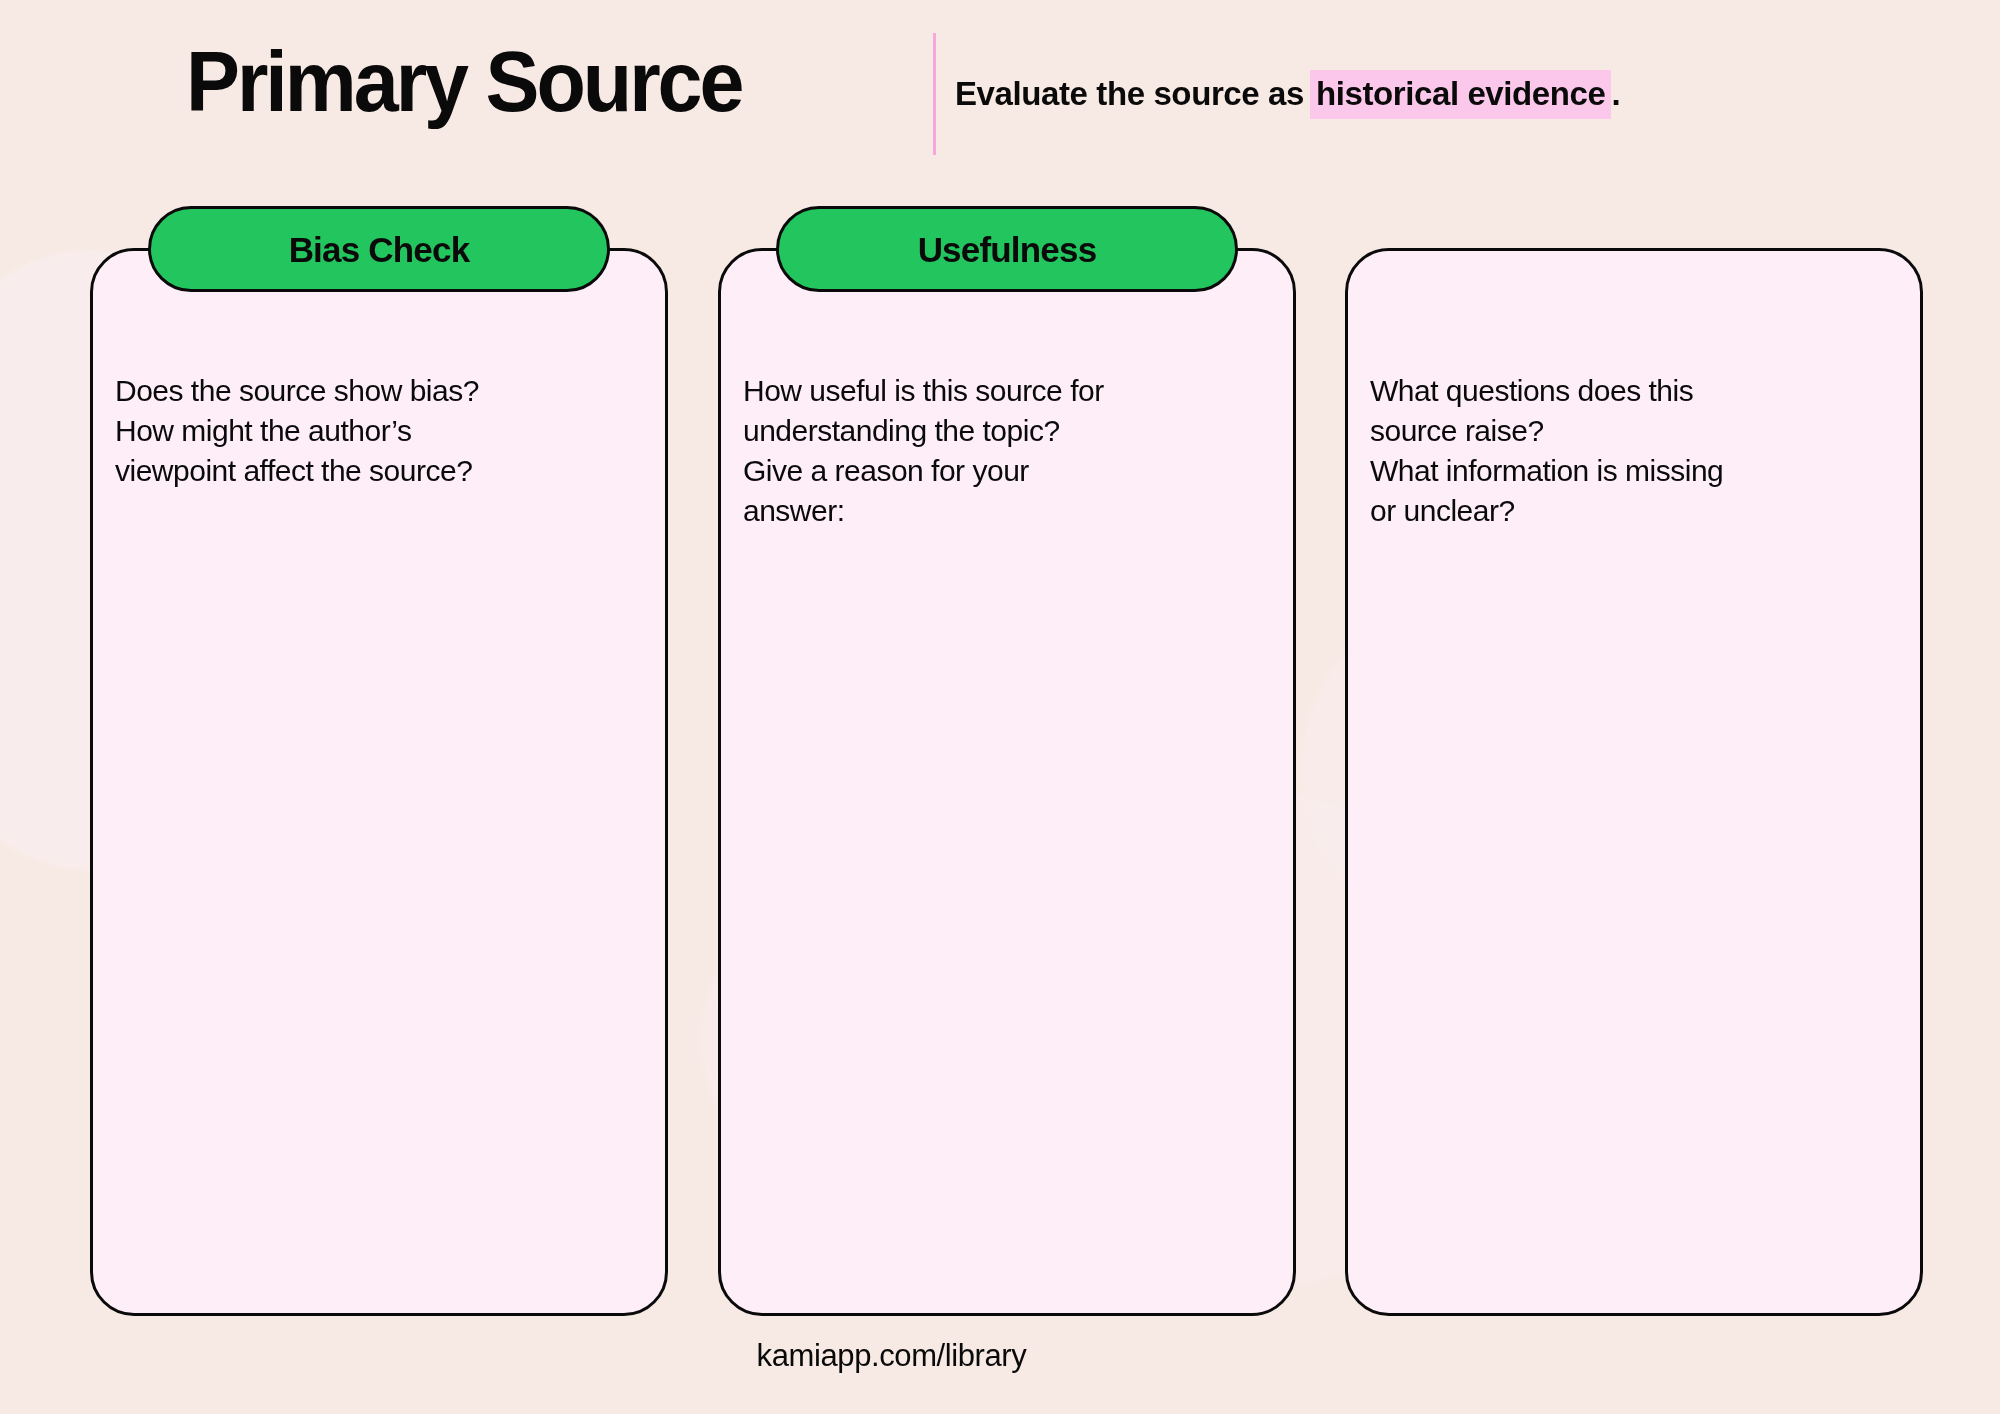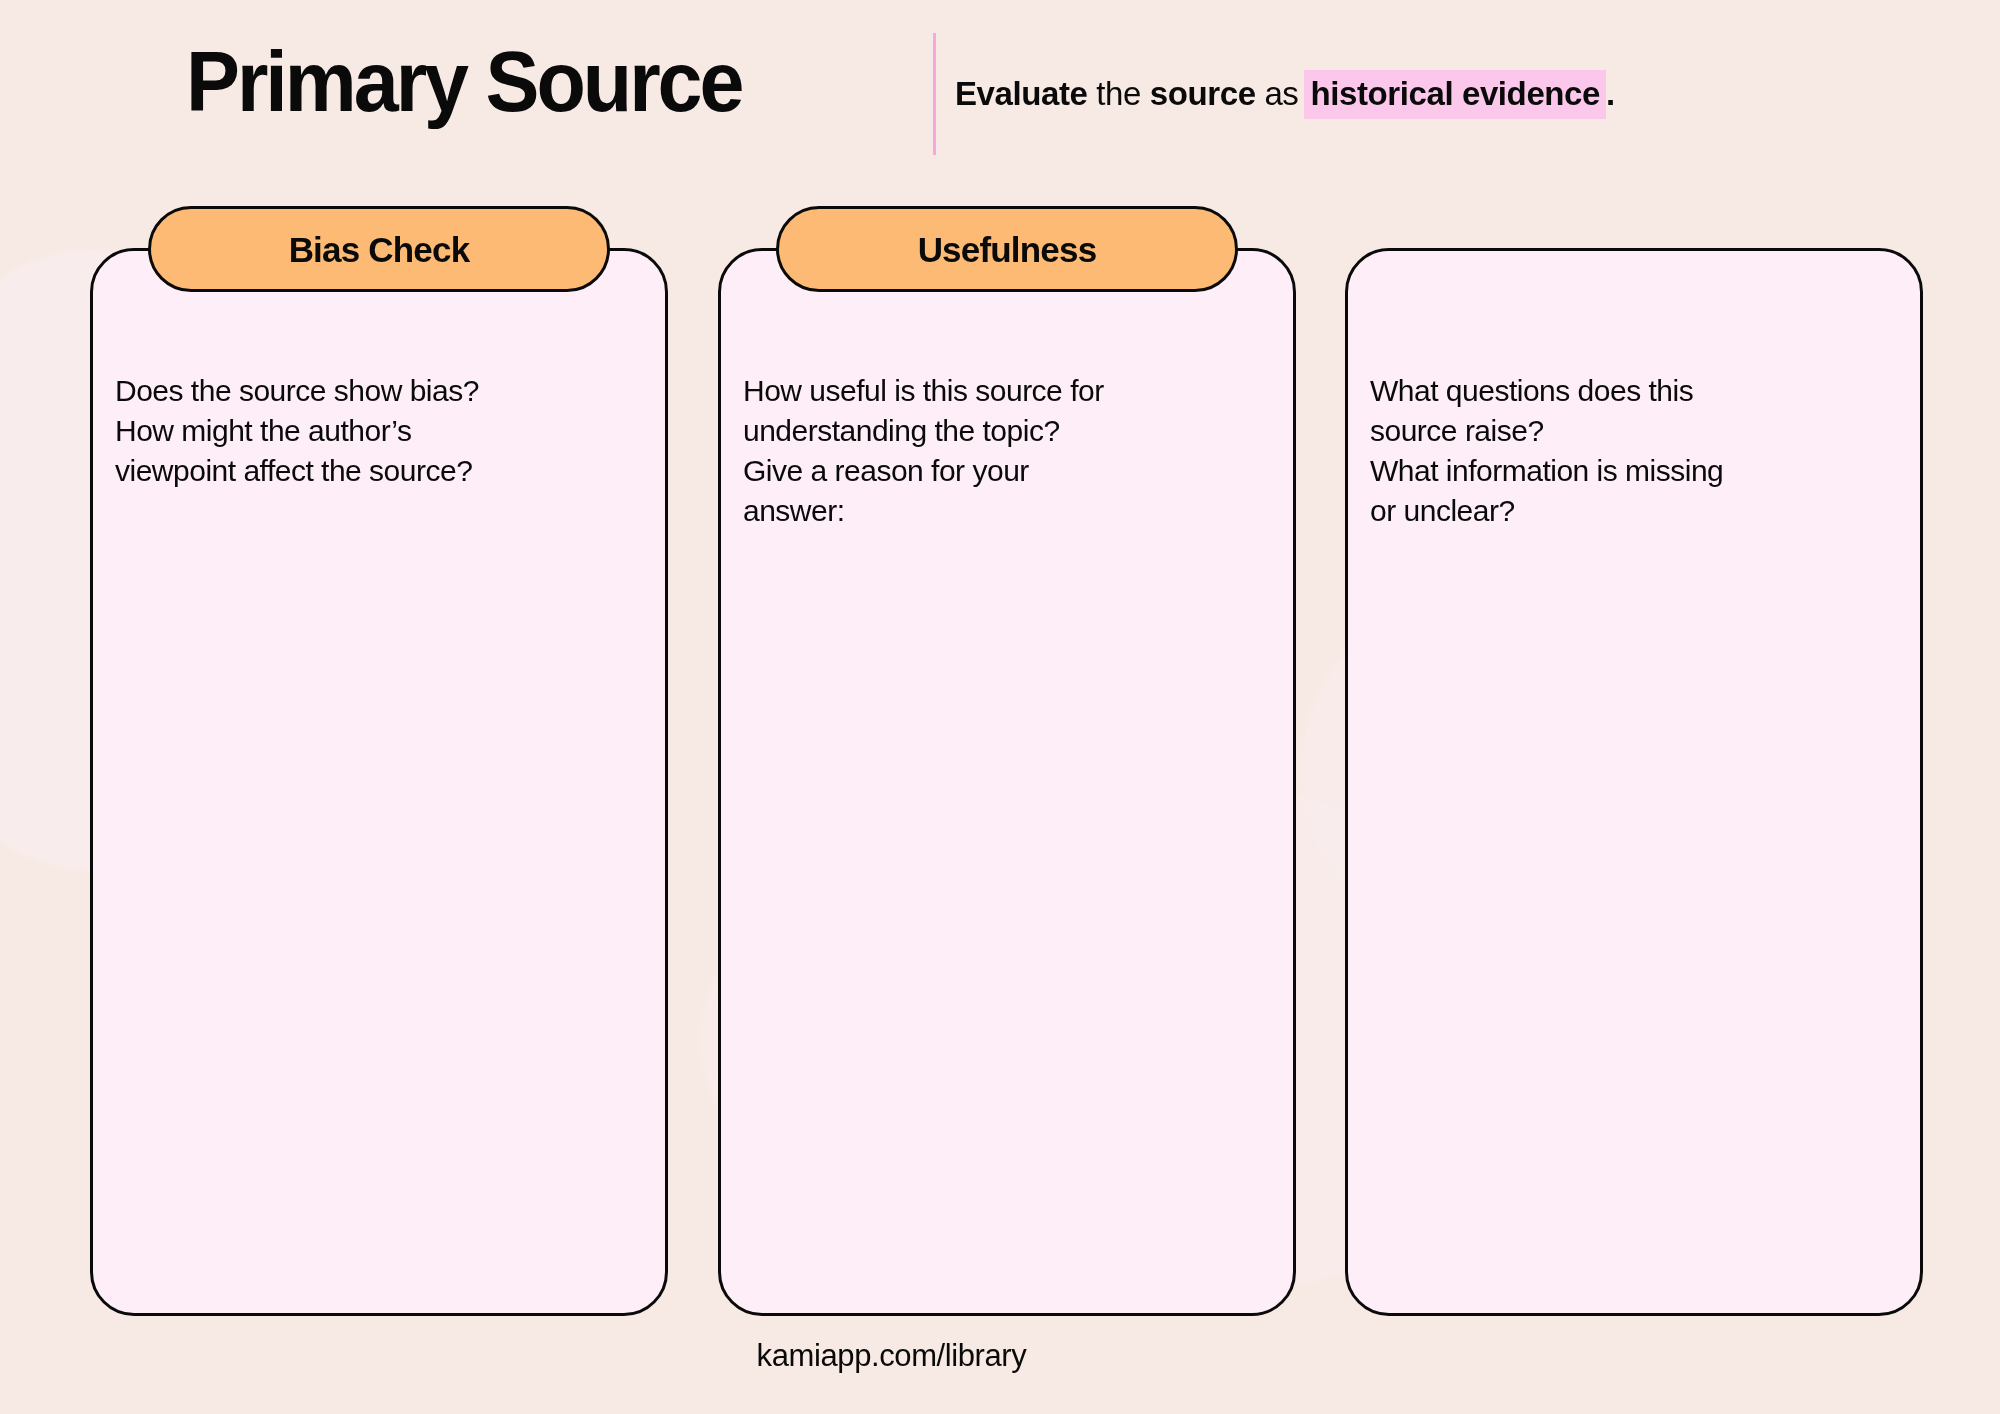--- a/index.html
+++ b/index.html
@@ -83,21 +83,21 @@
     position: absolute;
     left: 955px;
     top: 74px;
     font-size: 33px;
     line-height: 1.2;
     color: #0B0A0A;
     white-space: nowrap;
     letter-spacing: -0.4px;
   }
   .subtitle .w-bold { font-weight: 700; }
-  .subtitle .w-reg  { font-weight: 400; margin-top: 16px; }
+  .subtitle .w-reg  { font-weight: 700; margin-top: 16px; }
   .subtitle .hl {
     background: #FBC8EC;
     font-weight: 700;
     padding: 5px 6px 7px 6px;
     margin-left: 6px;
   }
   .subtitle .tail { font-weight: 700; }
 
   
   .cards {
@@ -127,21 +127,21 @@
     border: 3px solid #0B0A0A;
     border-radius: 44px;
   }
 
   .card-pill {
     position: absolute;
     left: 58px;
     top: 0;
     width: 462px;
     height: 86px;
-    background: #fdba74;
+    background: #22c55e;
     border: 3px solid #0B0A0A;
     border-radius: 48px;
     display: flex;
     align-items: center;
     justify-content: center;
     z-index: 3;
   }
 
   .card-pill-label {
     font-size: 35px;

